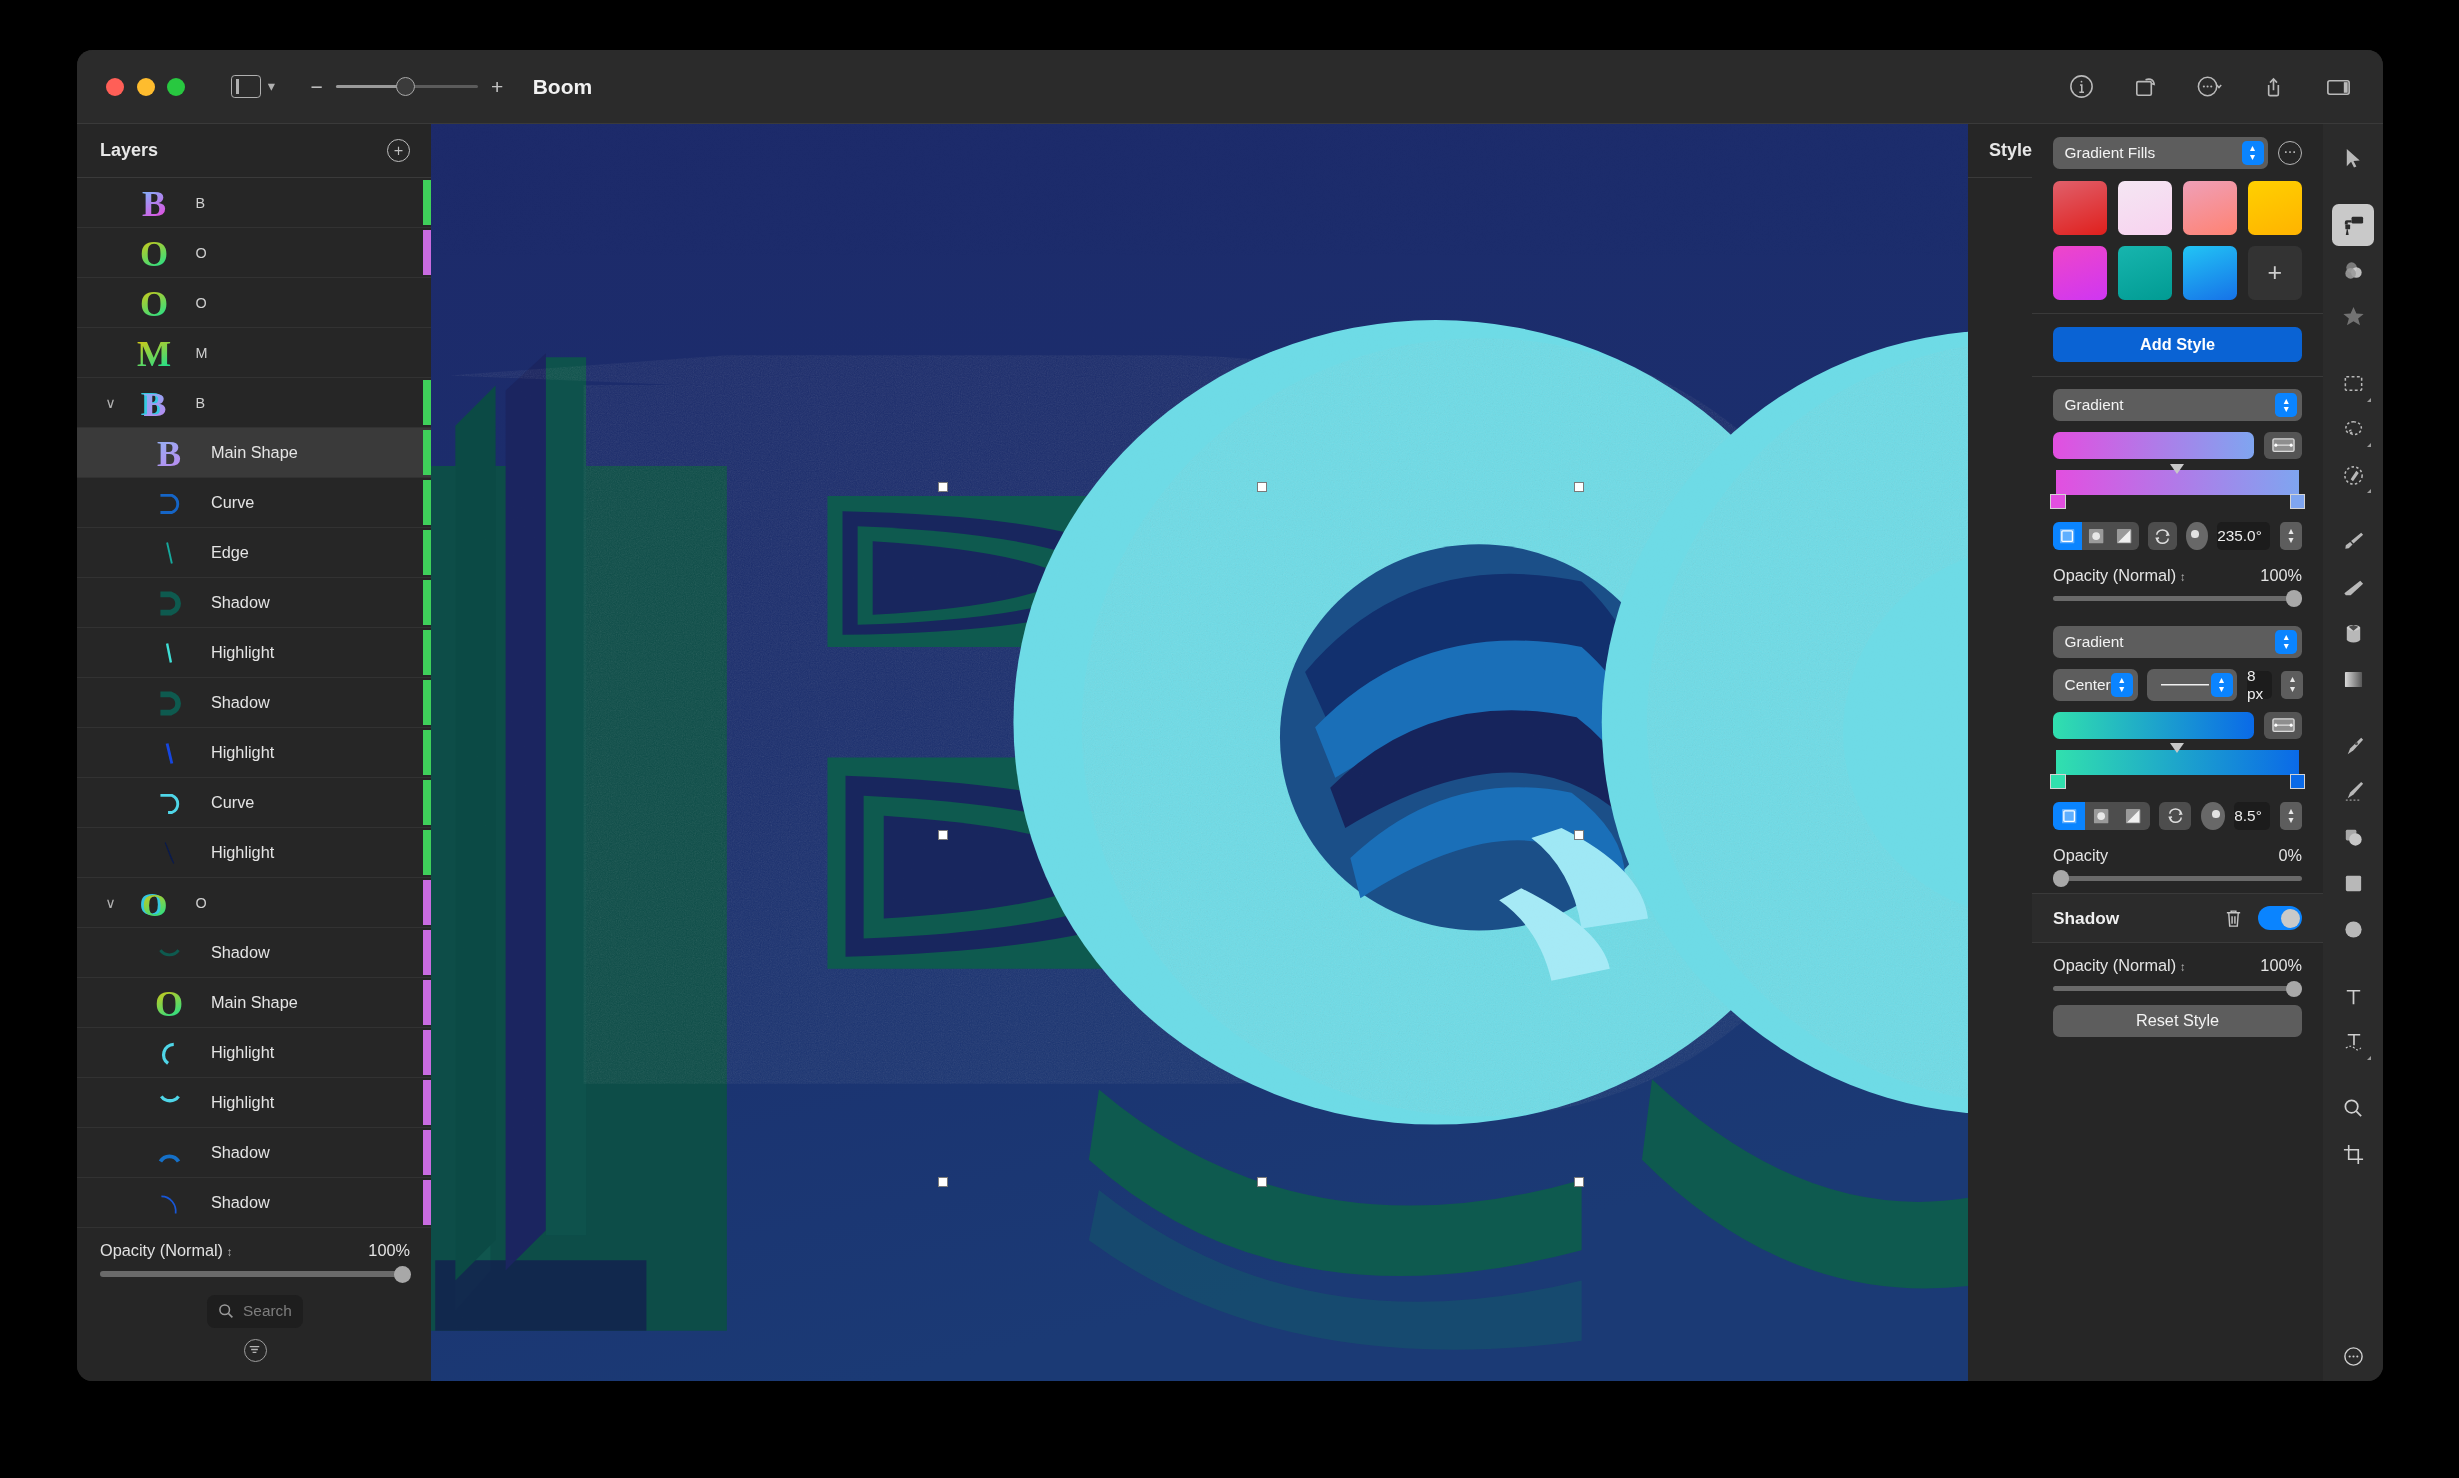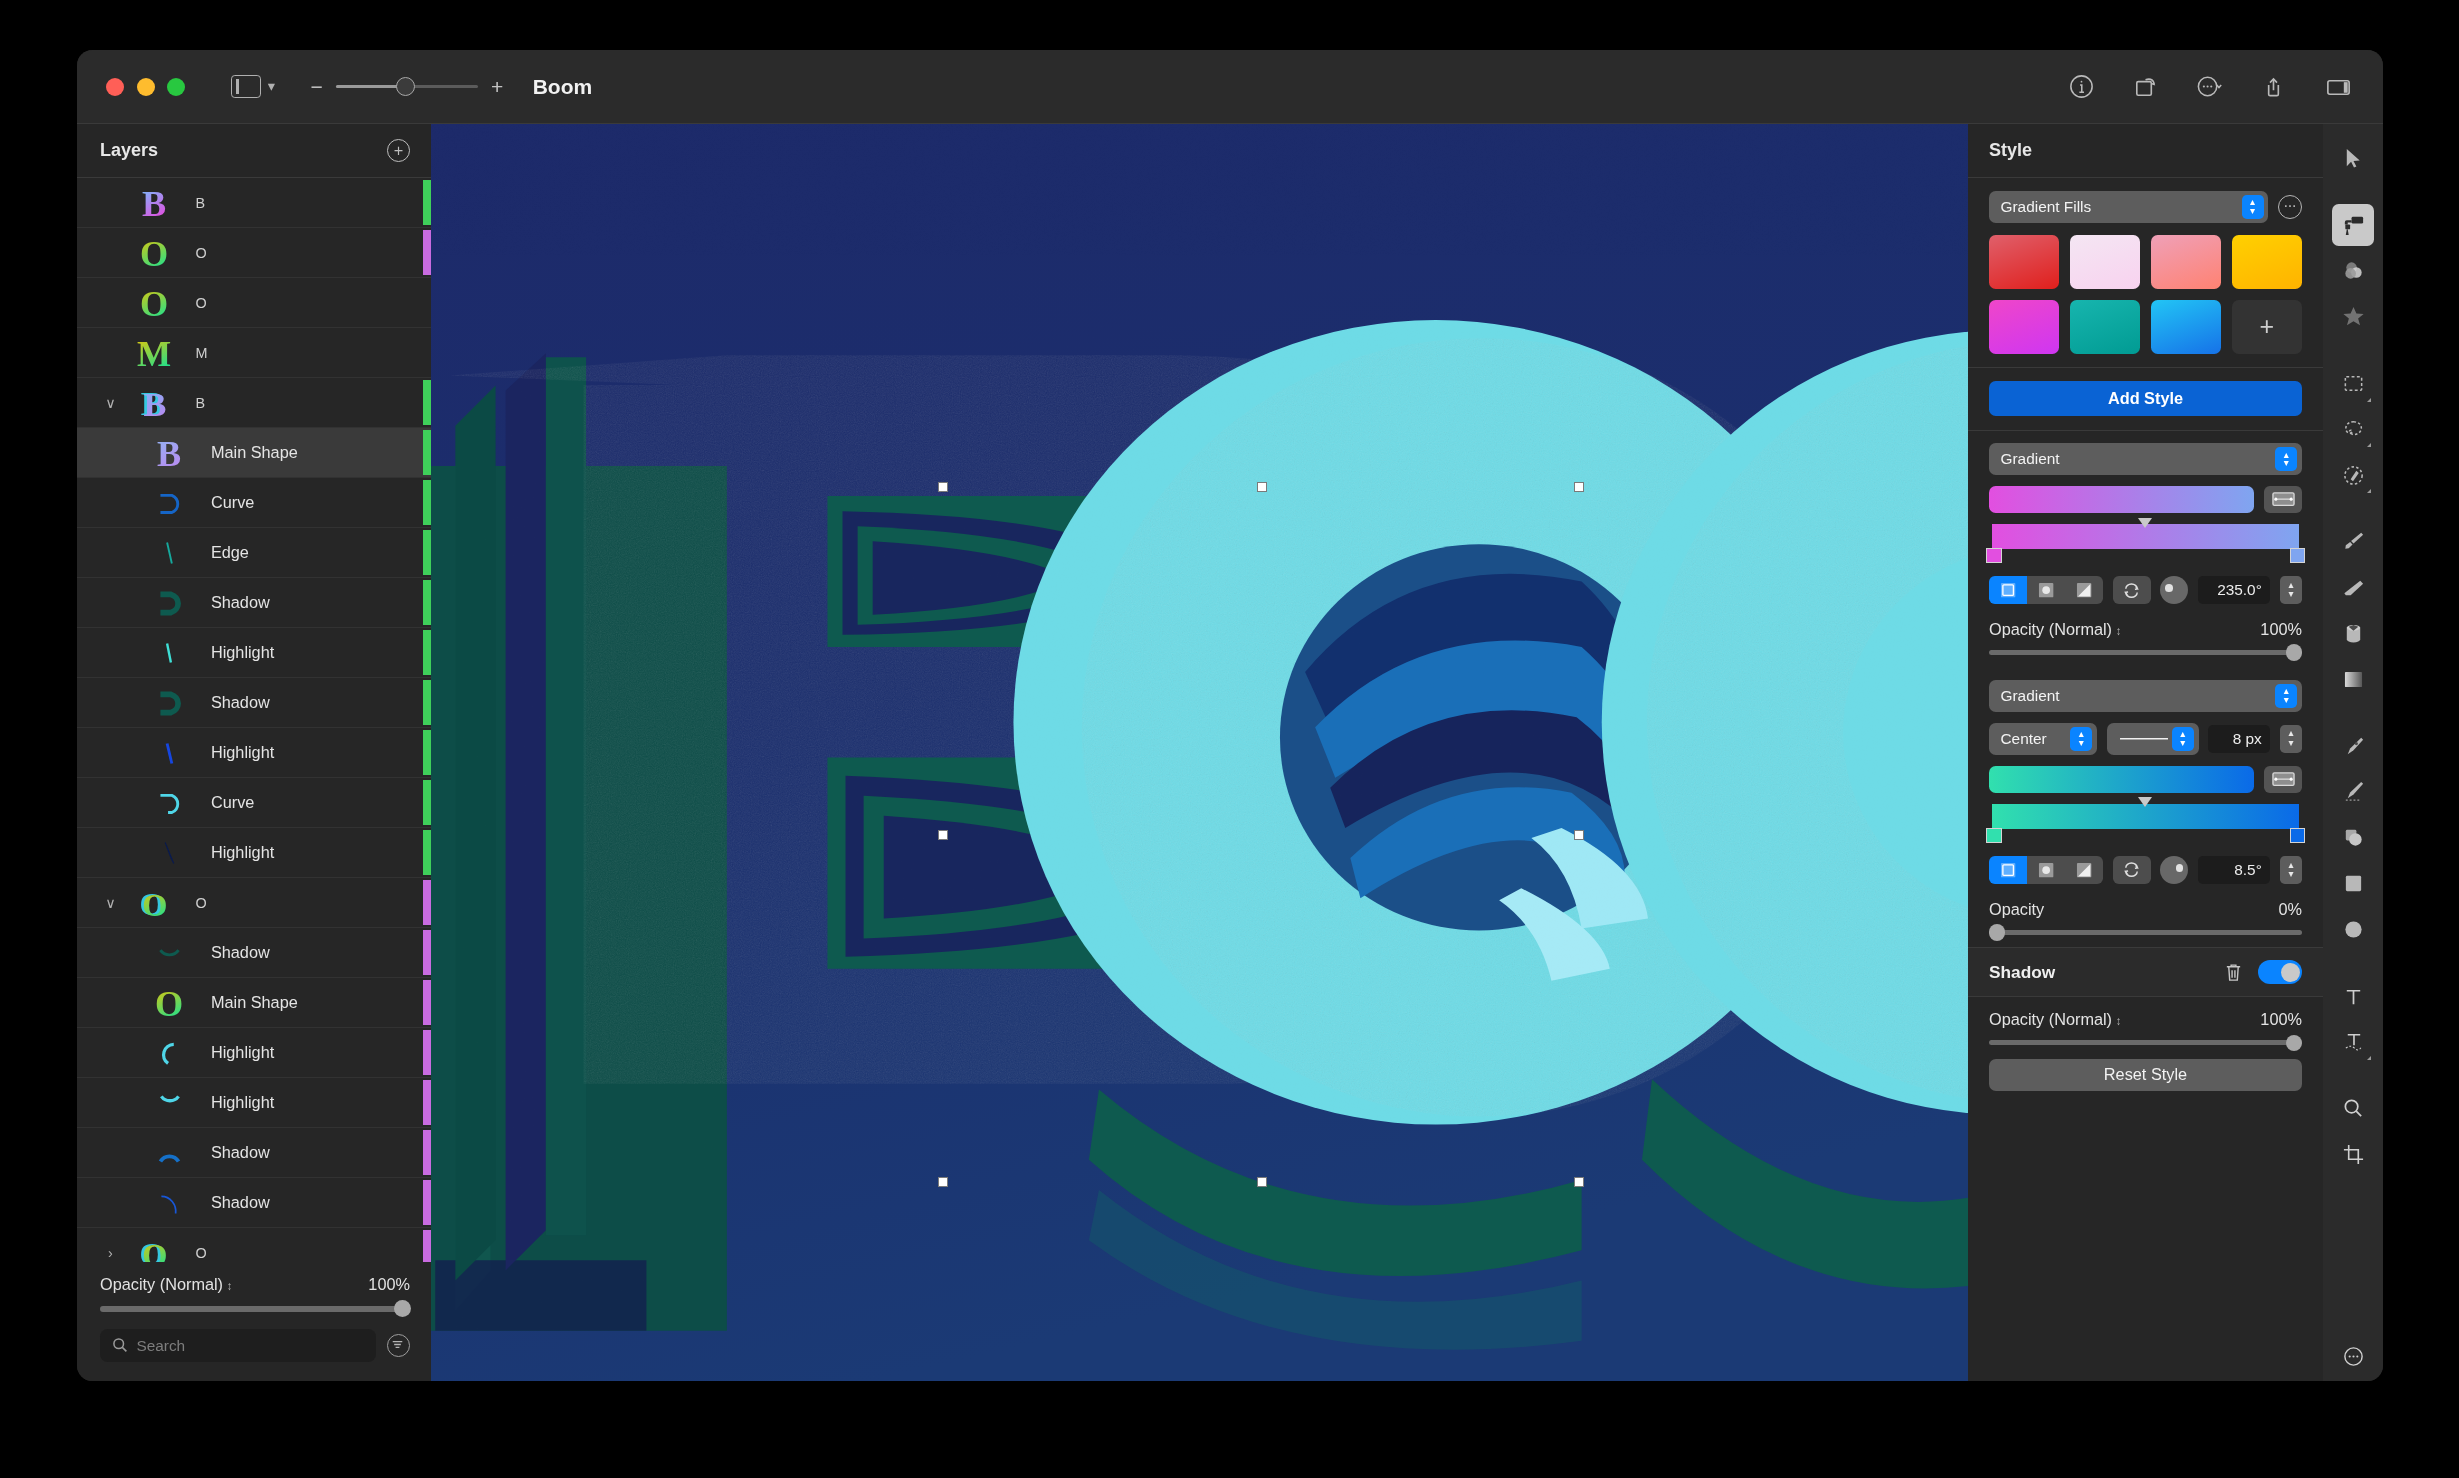--- a/index.html
+++ b/index.html
@@ -120,21 +120,21 @@
     position: absolute; right: 0; top: 1.9px; bottom: 1.9px; width: 7.7px;
   }
   .layers-foot { flex: 0 0 auto; padding: 13.4px 21px 19px 23px; }
   .op-row { display: flex; align-items: center; justify-content: space-between; }
   .op-label { color: #e2e2e2; font-size: 16.3px; }
   .steparrows { font-size: 11.5px; color: #b3b3b3; margin-left: 3.8px; }
   .op-val { color: #e2e2e2; font-size: 16.3px; }
   .slider { margin-top: 11.5px; height: 5.8px; background: #6a6a6a; border-radius: 2.9px; position: relative; }
   .slider .knob { position: absolute; top: -5.8px; width: 17.3px; height: 17.3px; border-radius: 50%; background: #a8a8a8; }
   .searchbar {
-    margin-top: 17.3px; display: flex; align-items: center; gap: 11.5px;
+    margin-top: 17.3px; display: flex; align-items: center; gap: 11.5px; flex-direction: column;
   }
   .sfield {
     flex: 1 1 auto; height: 33px; background: #1e1e1e; border-radius: 7.7px;
     display: flex; align-items: center; padding: 0 11.5px; gap: 8.6px;
   }
   .sfield .ph { color: #7d7d7d; font-size: 15.4px; }
   .filtbtn { width: 23px; height: 23px; border-radius: 50%; border: 1.5px solid #9d9d9d; position: relative;}
   
   .canvas {
     flex: 1 1 auto; position: relative; overflow: hidden;
@@ -144,21 +144,21 @@
   .canvas svg { display: block; width: 100%; height: 100%; }
   .handle {
     position: absolute; width: 9.6px; height: 9.6px;
     background: #ffffff; border: 1px solid #7a7a7a;
   }
   
   .style {
     width: 355px; flex: 0 0 355px;
     background: #262626;
     border-top: 1px solid #3a3a3a;
-    display: flex; flex-direction: column;
+    display: flex; flex-direction: row;
   }
   .sp-head {
     height: 54px; display: flex; align-items: center; padding-left: 21px;
     border-bottom: 1px solid #3a3a3a; flex: 0 0 auto;
   }
   .sp-title { color: #e7e7e7; font-size: 18px; font-weight: bold; }
   .sp-body { flex: 1 1 auto; overflow: hidden; }
   .sec-pad { padding: 12.5px 21px; }
   .popup {
     height: 32px; background: #5d5d5d; border-radius: 6.7px;

